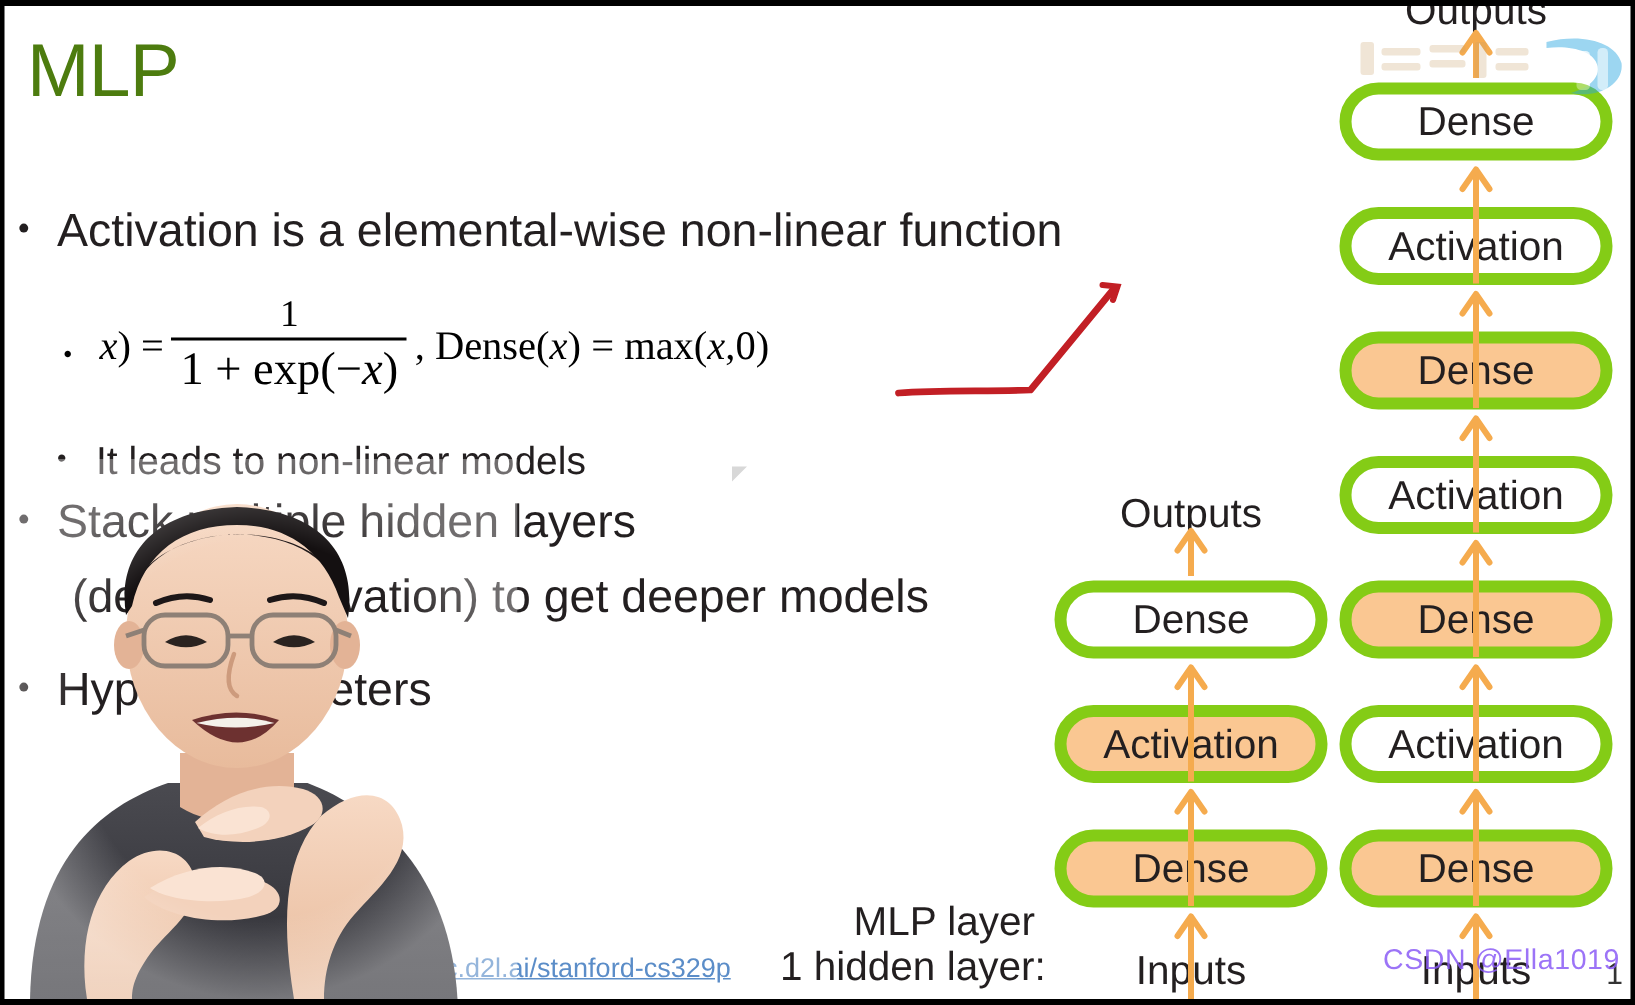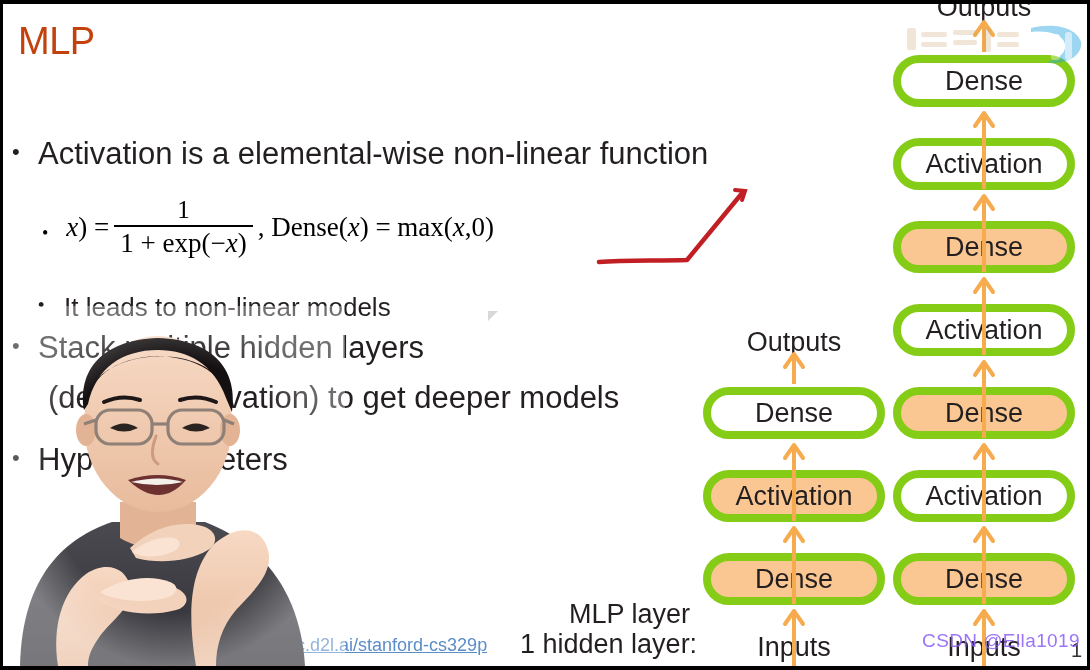--- a/index.html
+++ b/index.html
@@ -25,21 +25,21 @@
   .bar-left, .bar-right {
     position:absolute; top:0; width:3px; height:670px;
     background:#000; z-index:60;
   }
   .bar-left { left:0; }
   .bar-right { right:0; }
 
   
   .slide-title {
     position:absolute; left:18px; top:22px;
-    font-size:38px; font-weight:400; color:#c2410c;
+    font-size:50px; font-weight:400; color:#4d7c0f;
     letter-spacing:-0.5px; line-height:1;
   }
   .bullet-l1 {
     position:absolute;
     font-size:31px; color:#231f20; line-height:1.14;
     white-space:nowrap;
   }
   .bullet-l1 .dot {
     display:inline-block; width:26px; font-size:22px;
     vertical-align:top; line-height:1.45;
@@ -68,21 +68,21 @@
   .formula {
     position:absolute; left:42px; top:196px;
     font-family:"Liberation Serif", serif;
     font-size:27px; color:#000;
     display:flex; align-items:center; white-space:nowrap;
   }
   .formula .mdot { font-size:18px; margin-right:18px; position:relative; top:6px; }
   .frac { display:inline-flex; flex-direction:column; align-items:center;
           margin:0 5px; vertical-align:middle; }
   .frac .num { font-size:25px; padding:0 6px 1px; }
-  .frac .den { font-size:27px; padding:1px 6px 0; border-top:2px solid #000; }
+  .frac .den { font-size:31px; padding:1px 6px 0; border-top:2px solid #000; }
   .it { font-style:italic; }
 
   
   .annot { position:absolute; left:595px; top:180px; z-index:20;
            pointer-events:none; }
 
   
   .node {
     position:absolute;
     display:flex; align-items:center; justify-content:center;

